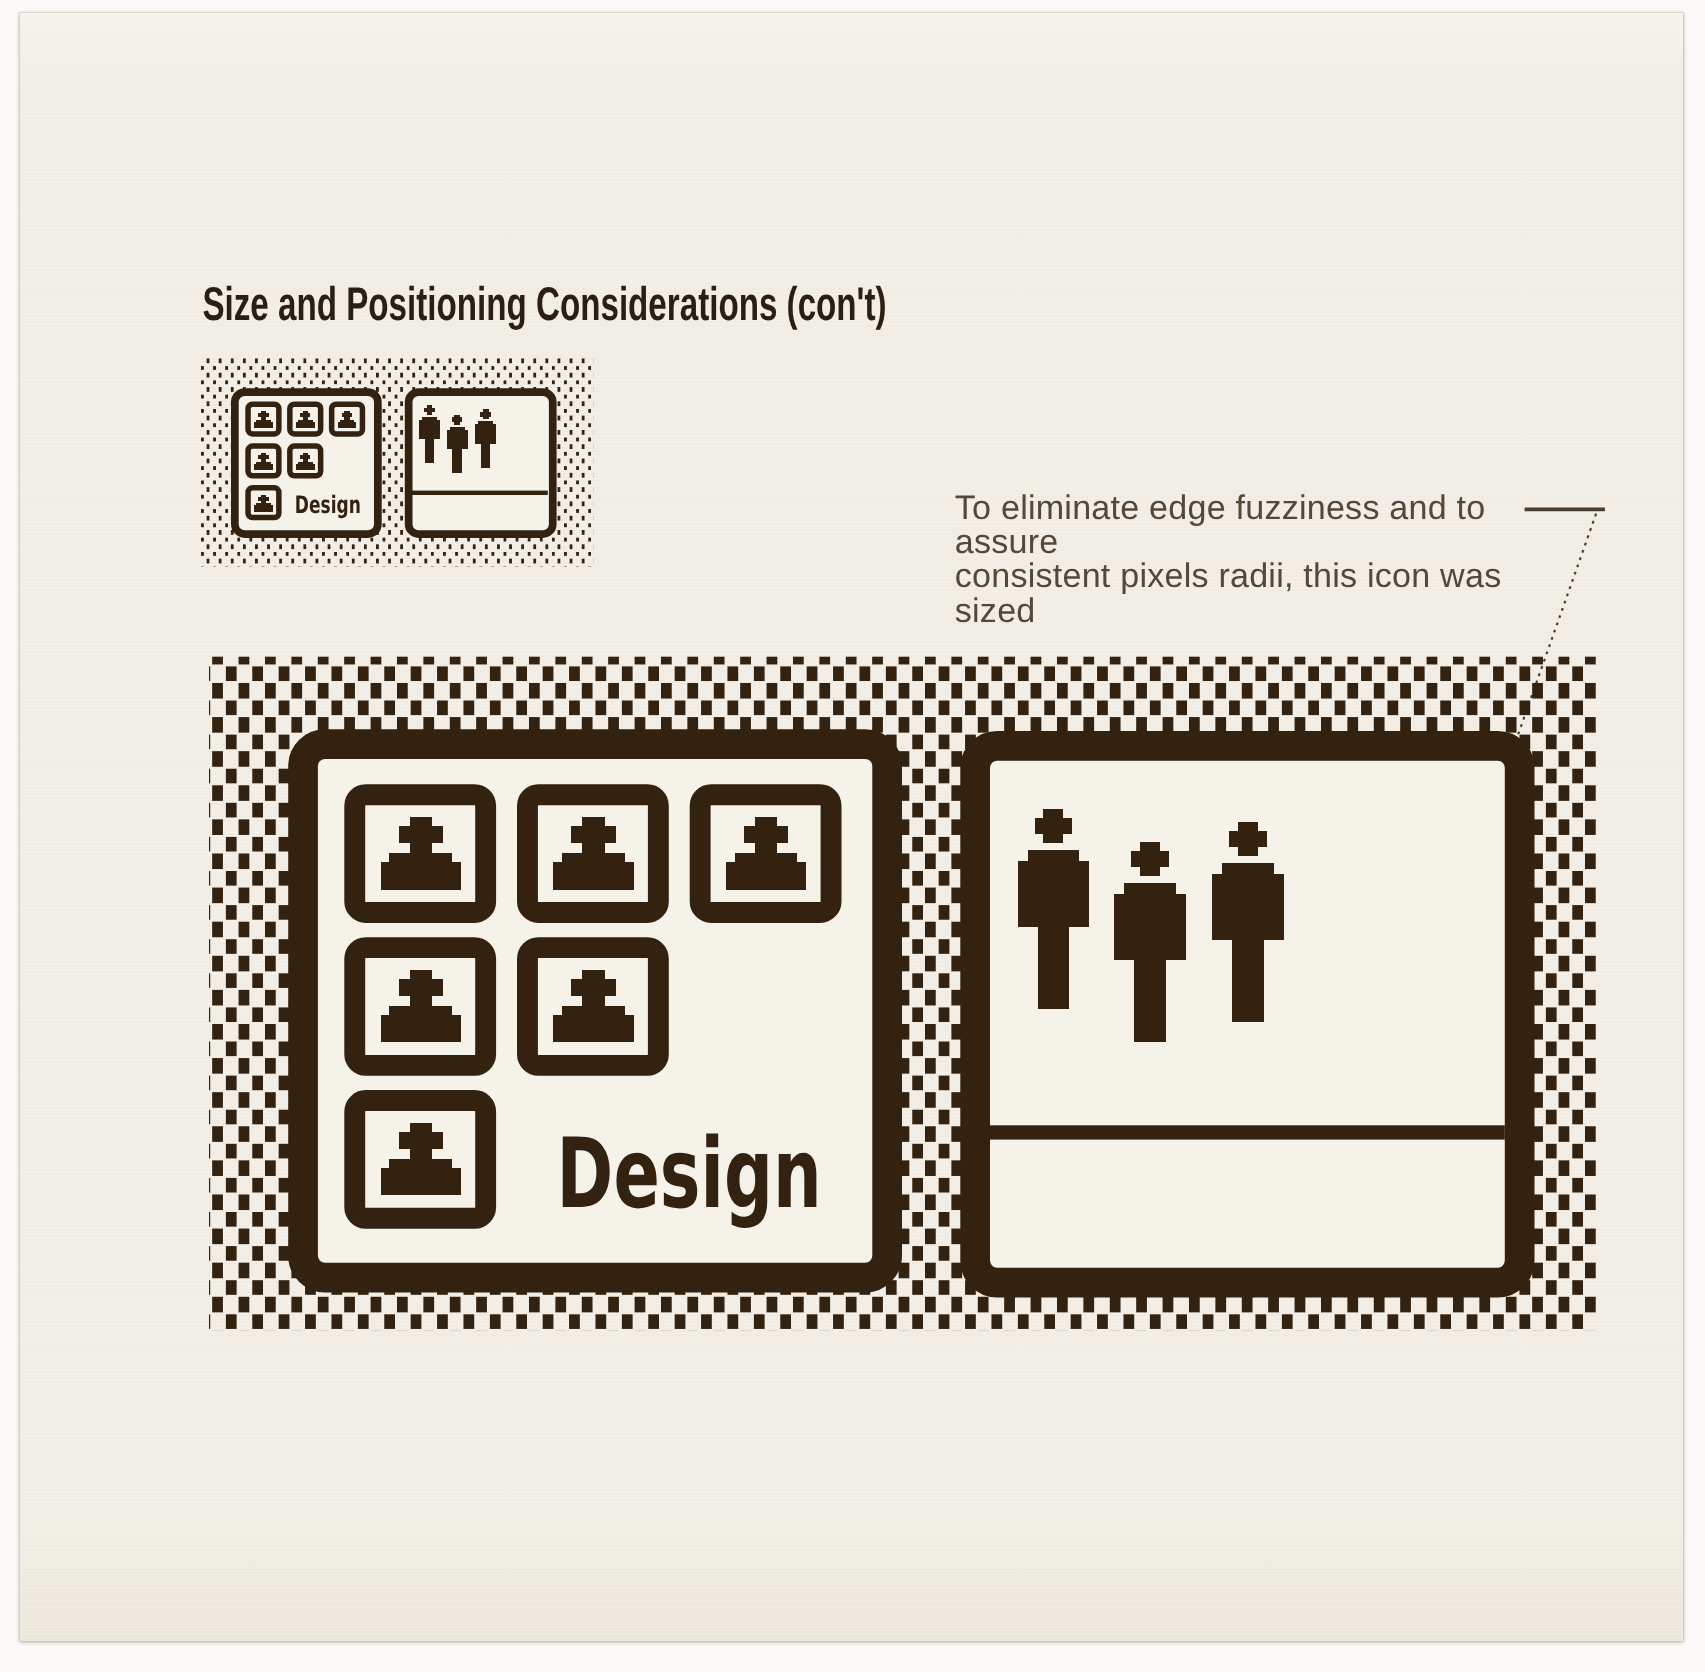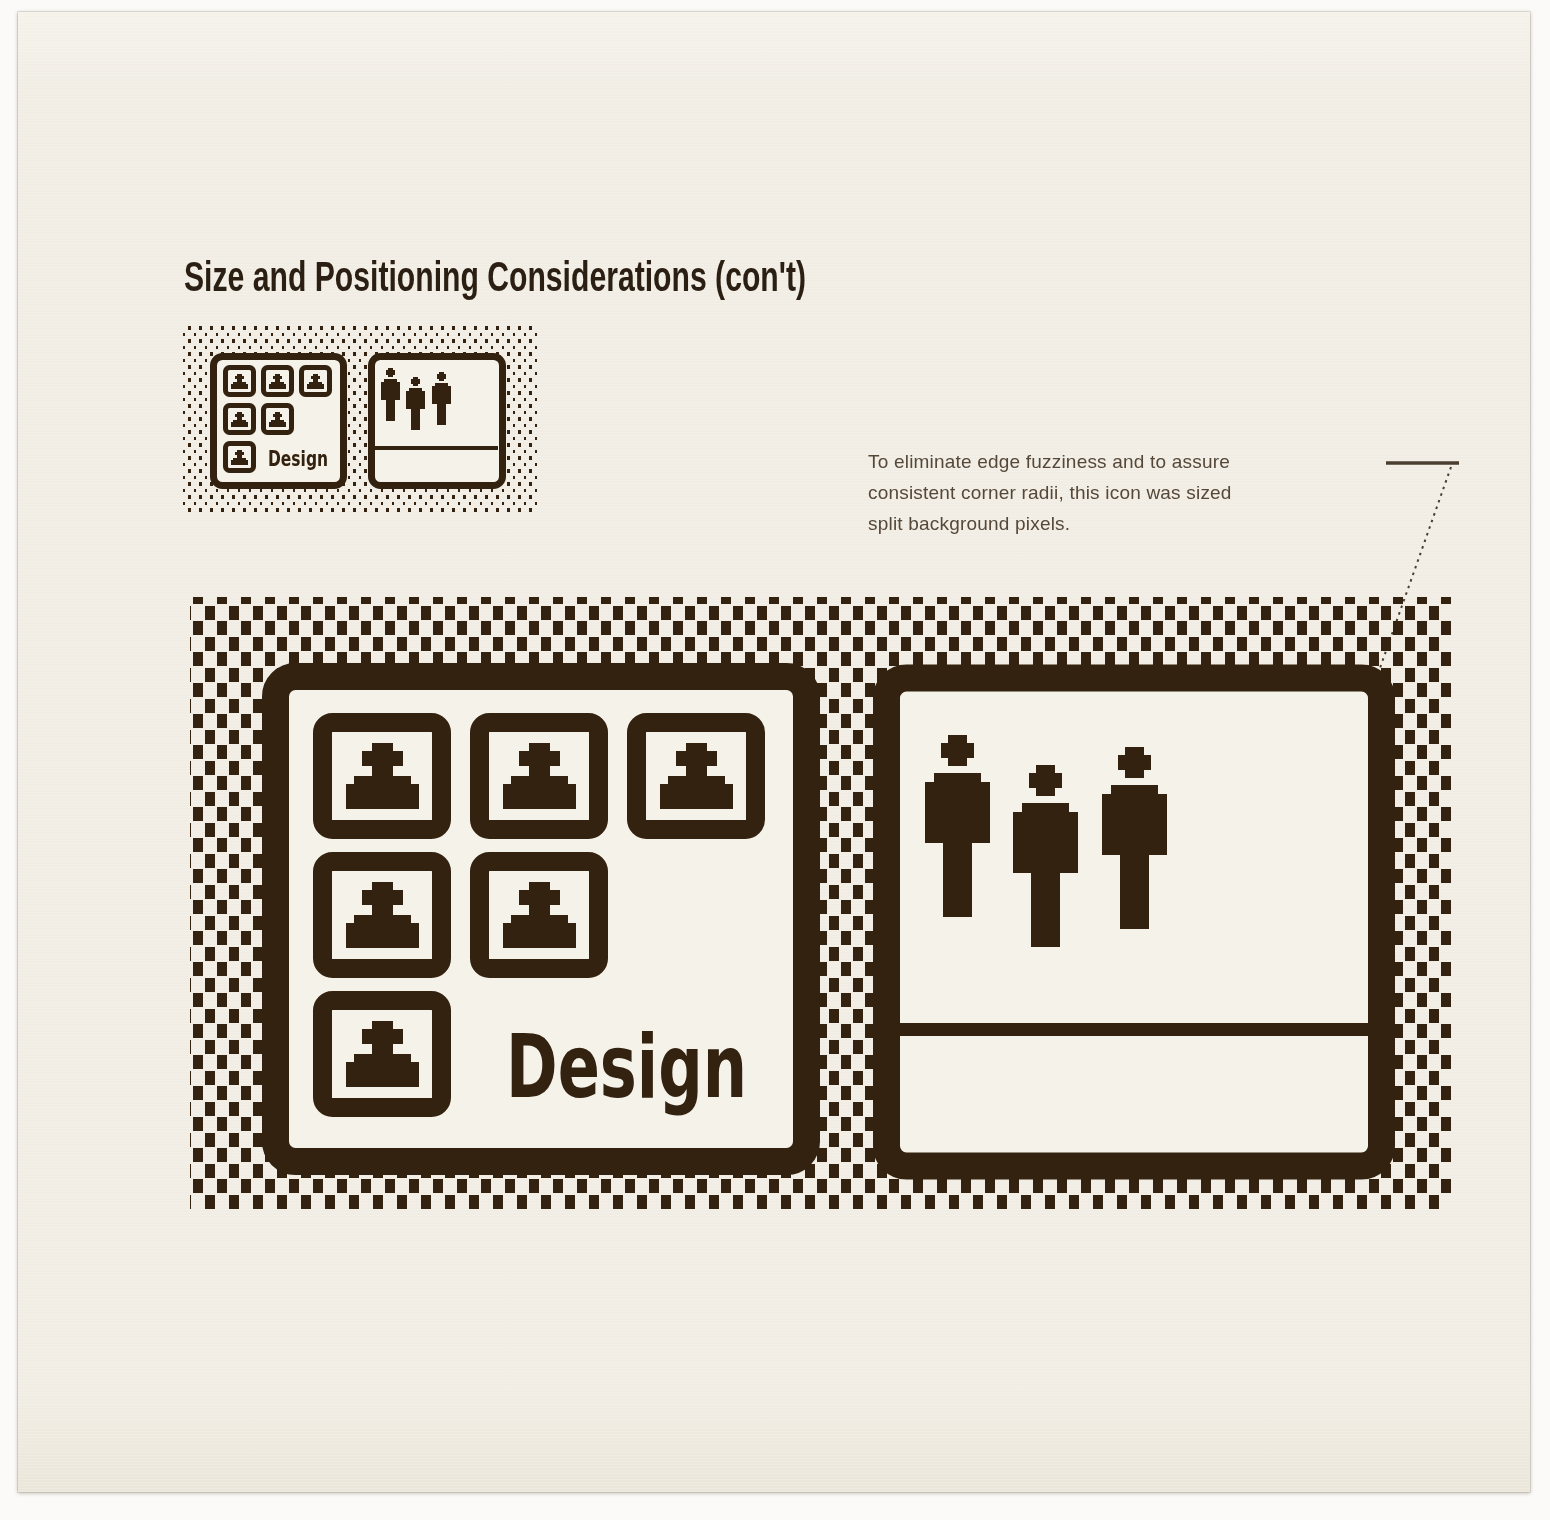--- a/index.html
+++ b/index.html
@@ -31,21 +31,21 @@
   .icon-frame{fill:var(--paper-bright);stroke:var(--ink);}
   .title-text{
     font-family:"Liberation Sans",sans-serif;font-weight:bold;font-size:43px;
     fill:var(--title-text);
   }
   .design-lg{font-family:"DejaVu Sans",sans-serif;font-weight:bold;font-size:88px;fill:var(--ink);}
   .design-sm{font-family:"DejaVu Sans",sans-serif;font-weight:bold;font-size:22px;fill:var(--ink);}
   .leader{stroke:var(--leader-line);fill:none;}
   .annotation{
     position:absolute;left:868px;top:446px;width:560px;
-    color:var(--annotation-text);font-size:19px;line-height:31px;letter-spacing:.2px;
+    color:var(--annotation-text);font-size:31px;line-height:31px;letter-spacing:.2px;
   }
 </style>
 </head>
 <body>
 
 <div class="photo"></div>
 
 <svg class="art" width="1550" height="1520" viewBox="0 0 1550 1520" xmlns="http://www.w3.org/2000/svg" xmlns:xlink="http://www.w3.org/1999/xlink">
 
   <defs>
@@ -133,15 +133,14 @@
       <rect class="ink" x="898" y="1023" width="470" height="13"></rect>
       <use href="#person" xlink:href="#person" transform="translate(925,735) scale(6.5)"></use>
       <use href="#person" xlink:href="#person" transform="translate(1013,765) scale(6.5)"></use>
       <use href="#person" xlink:href="#person" transform="translate(1102,747) scale(6.5)"></use>
     </g>
   </g>
 </svg>
 
 <div class="annotation">
   <div>To eliminate edge fuzziness and to assure</div>
-  <div>consistent corner radii, this icon was sized</div>
-  <div>split background pixels.</div>
+  <div>consistent pixels radii, this icon was sized</div>
 </div>
 
 </body></html>

